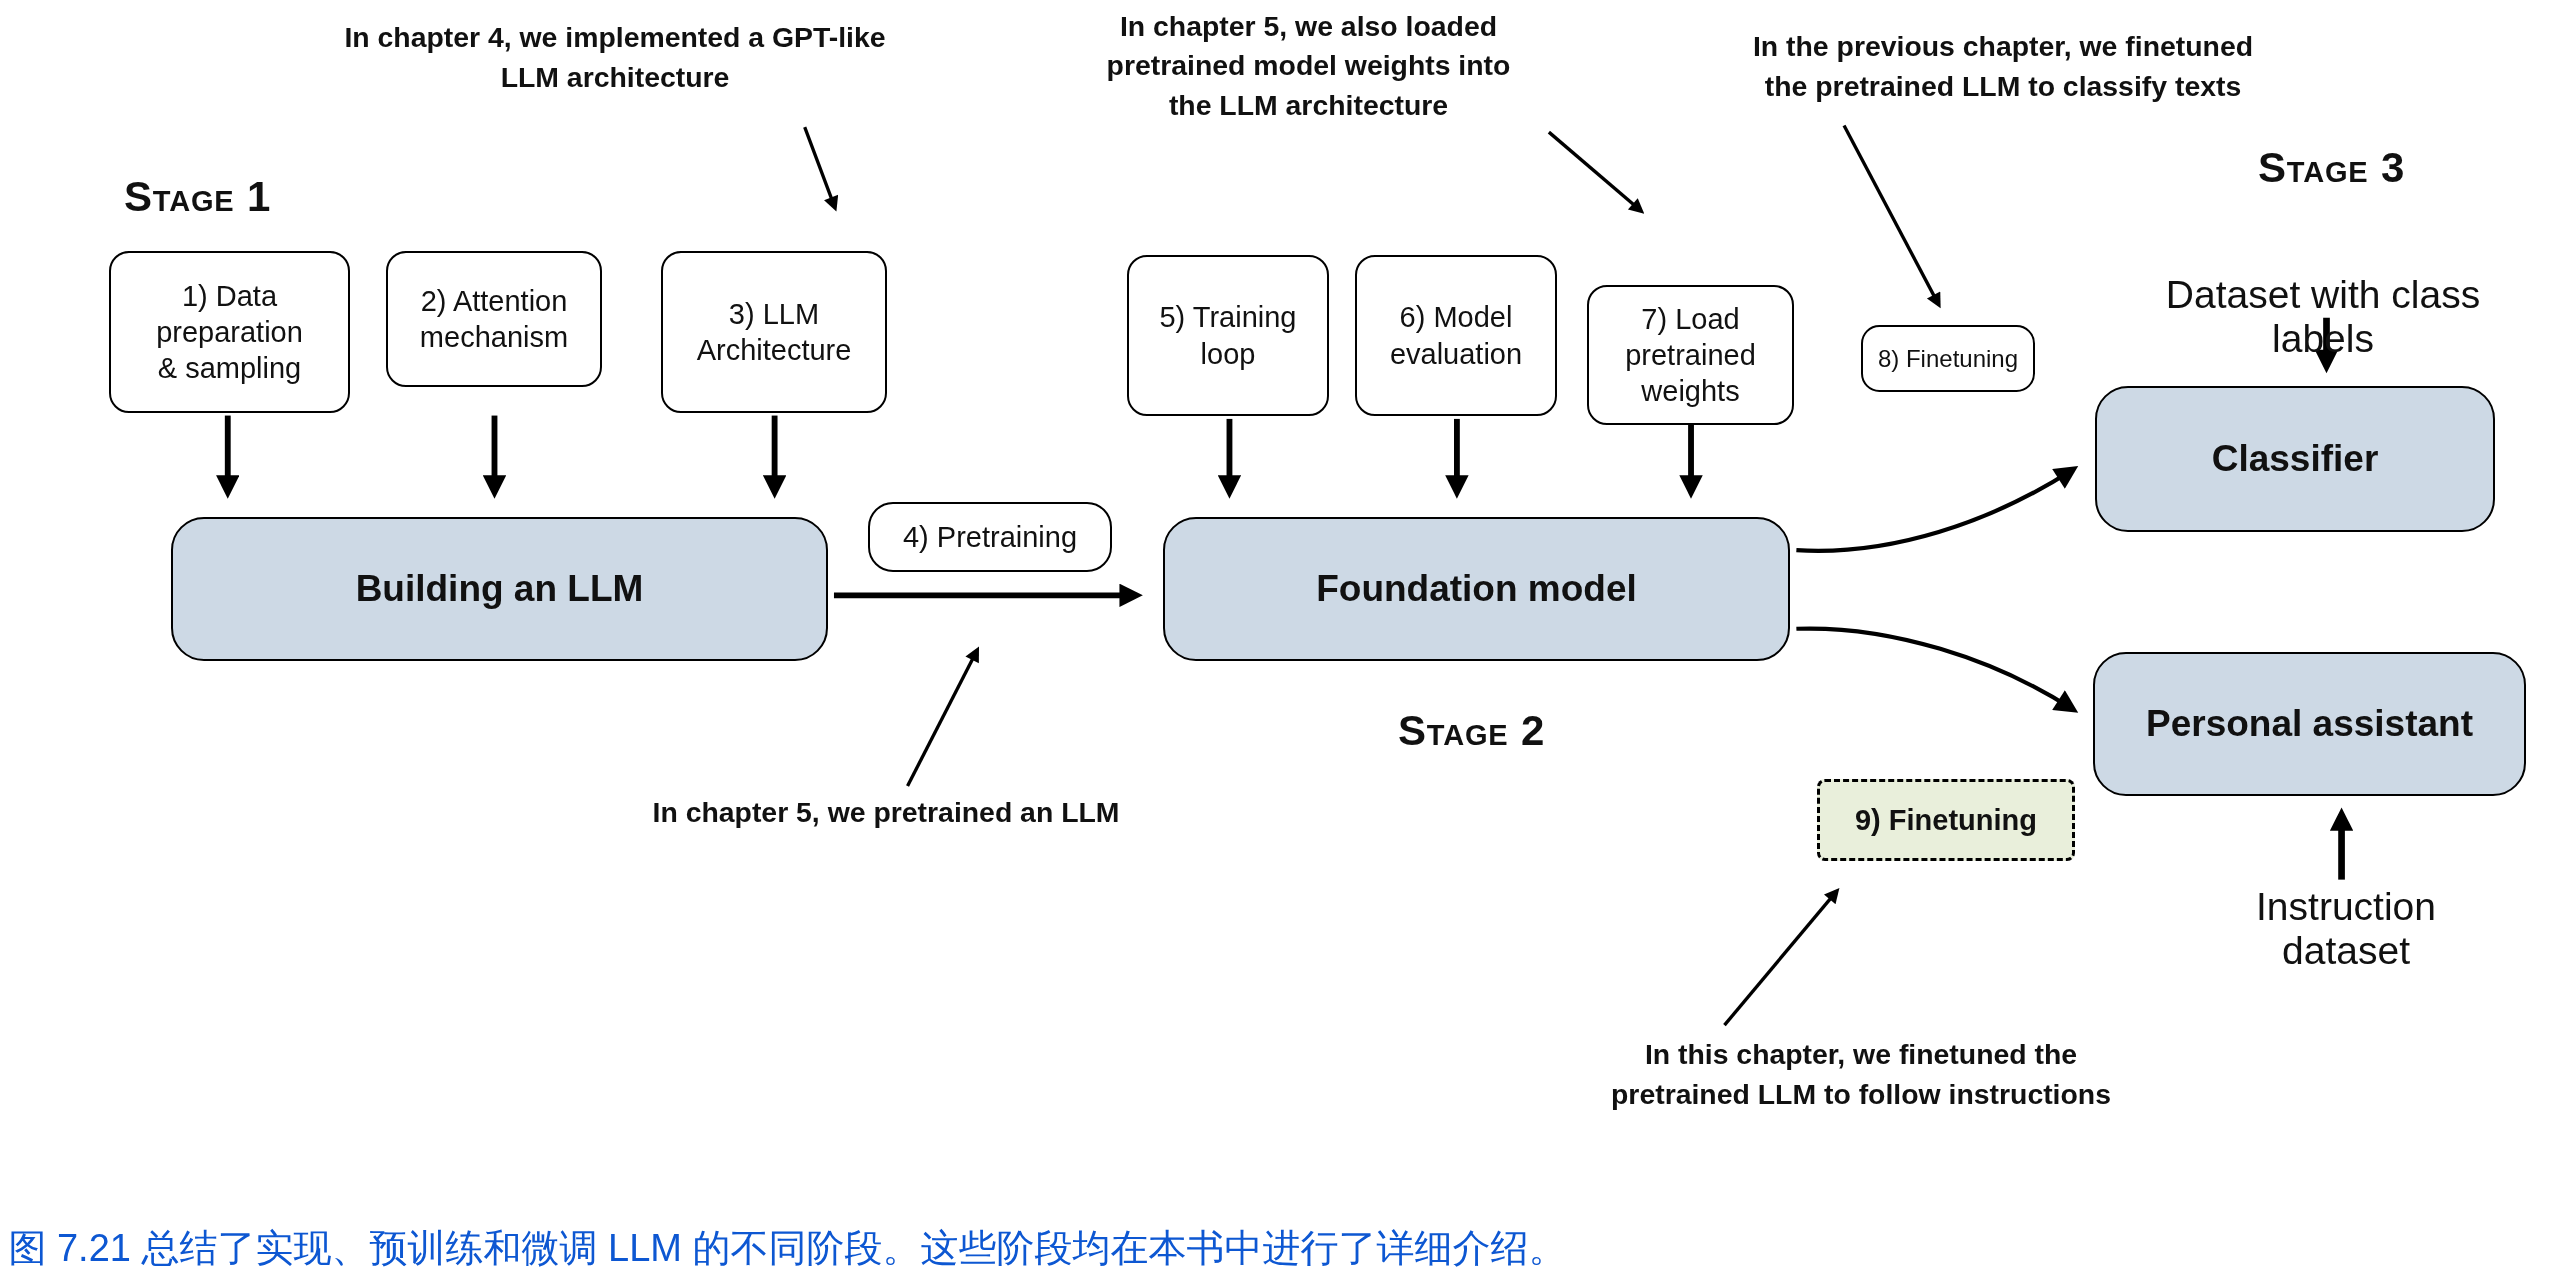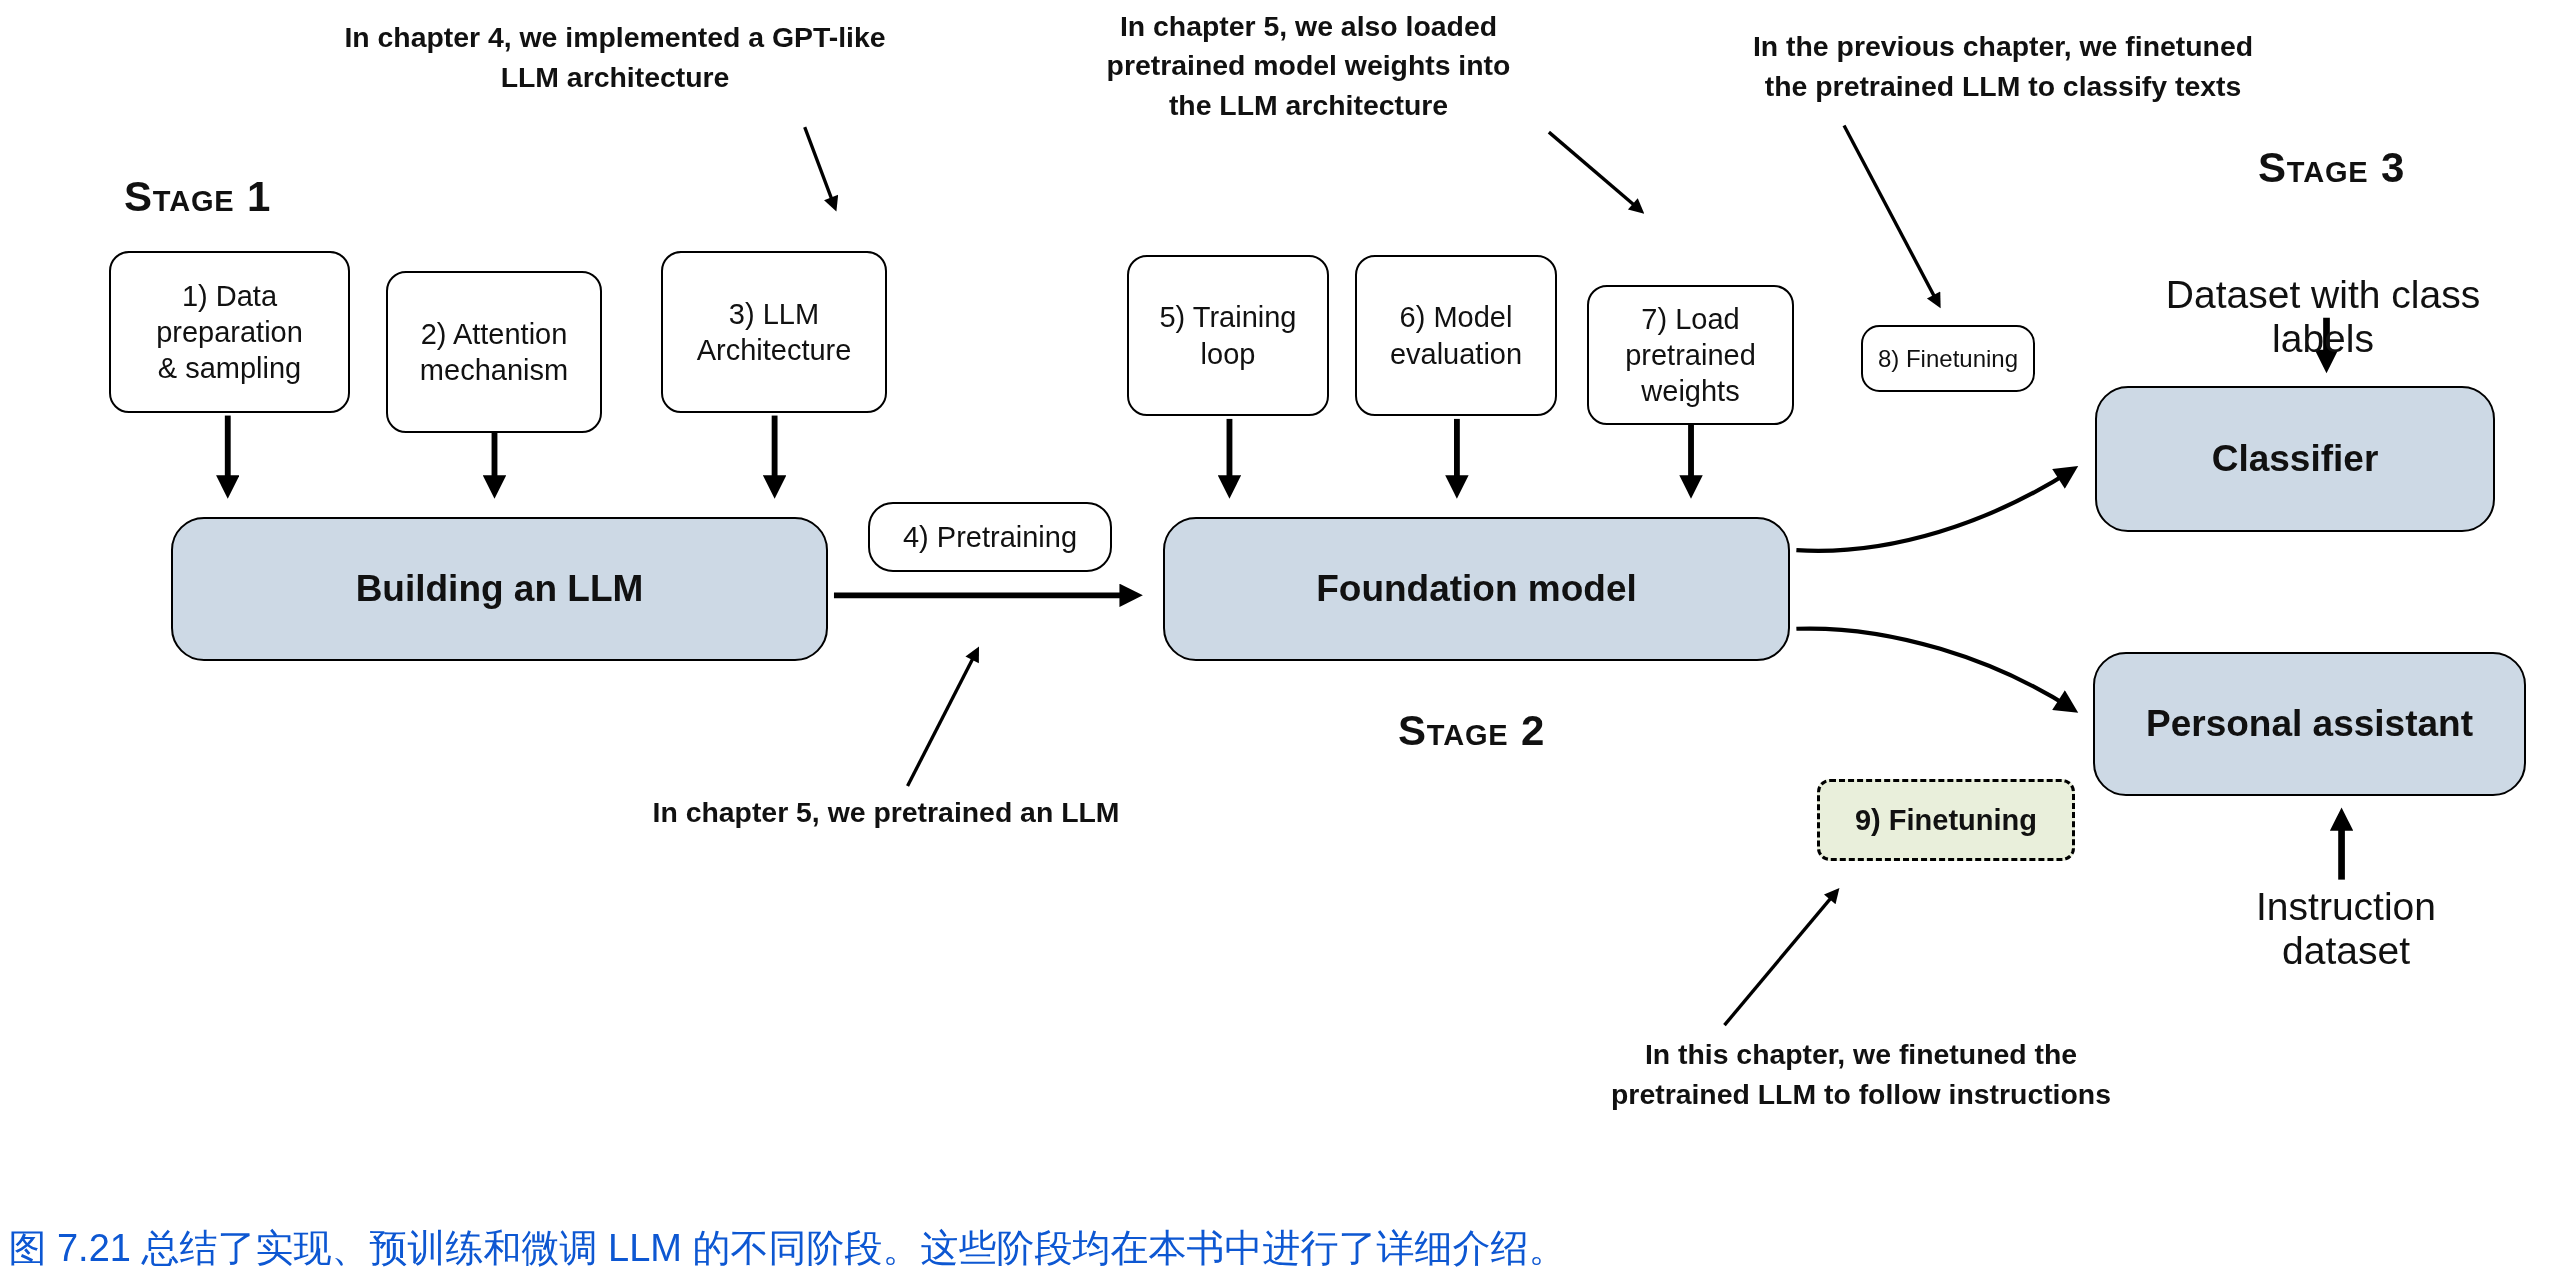--- a/index.html
+++ b/index.html
@@ -26,21 +26,21 @@
     text-align:center;font-size:29px;line-height:1.25;white-space:pre-line;
     box-sizing:border-box;
   }
   .bigbox{
     position:absolute;background:#cdd9e5;border:2.9px solid #000;border-radius:33px;
     display:flex;align-items:center;justify-content:center;
     font-size:37px;font-weight:700;box-sizing:border-box;text-align:center;
   }
   .plain{position:absolute;font-size:39px;text-align:center;color:#111;}
   .finetune9{
-    position:absolute;background:#e9efdb;border:3.3px dashed #000;border-radius:13px;
+    position:absolute;background:#e9efdb;border:3.3px dashed #000;border-radius:8px;
     display:flex;align-items:center;justify-content:center;
     font-size:29px;font-weight:700;box-sizing:border-box;
   }
   .caption{
     position:absolute;left:8.4px;top:1223px;width:2509px;
     font-size:38px;font-weight:500;color:#0d57d2;
   }
 </style>
 </head>
 <body>
@@ -91,21 +91,21 @@
   <div class="ann" style="left:1581px;top:1035px;width:560px;">In this chapter, we finetuned the
 pretrained LLM to follow instructions</div>
 
   <div class="stage" style="left:124px;top:163px;margin-top:10px;">Stage 1</div>
   <div class="stage" style="left:1398px;top:707px;">Stage 2</div>
   <div class="stage" style="left:2258px;top:144px;">Stage 3</div>
 
   <div class="sbox" style="left:109px;top:251px;width:241px;height:162px;">1) Data
 preparation
 &amp; sampling</div>
-  <div class="sbox" style="left:386px;top:251px;width:216px;height:162px;margin-top:20px;">2) Attention
+  <div class="sbox" style="left:386px;top:251px;width:216px;height:136px;">2) Attention
 mechanism</div>
   <div class="sbox" style="left:661px;top:251px;width:226px;height:162px;">3) LLM
 Architecture</div>
 
   <div class="bigbox" style="left:171px;top:517px;width:657px;height:144px;">Building an LLM</div>
 
   <div class="sbox" style="left:868px;top:502px;width:244px;height:70px;border-radius:25px;">4) Pretraining</div>
 
   <div class="sbox" style="left:1127px;top:255px;width:202px;height:161px;">5) Training
 loop</div>

